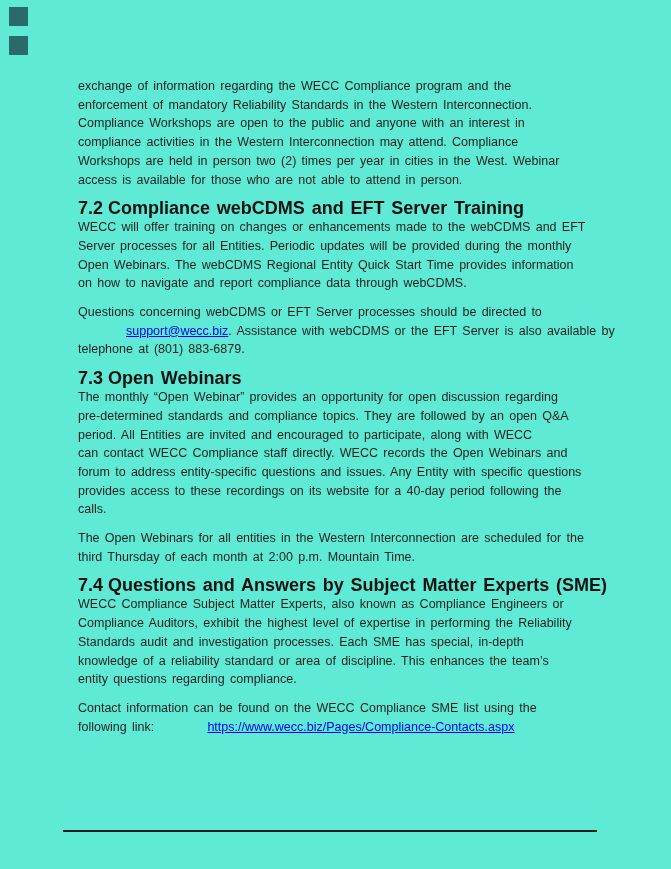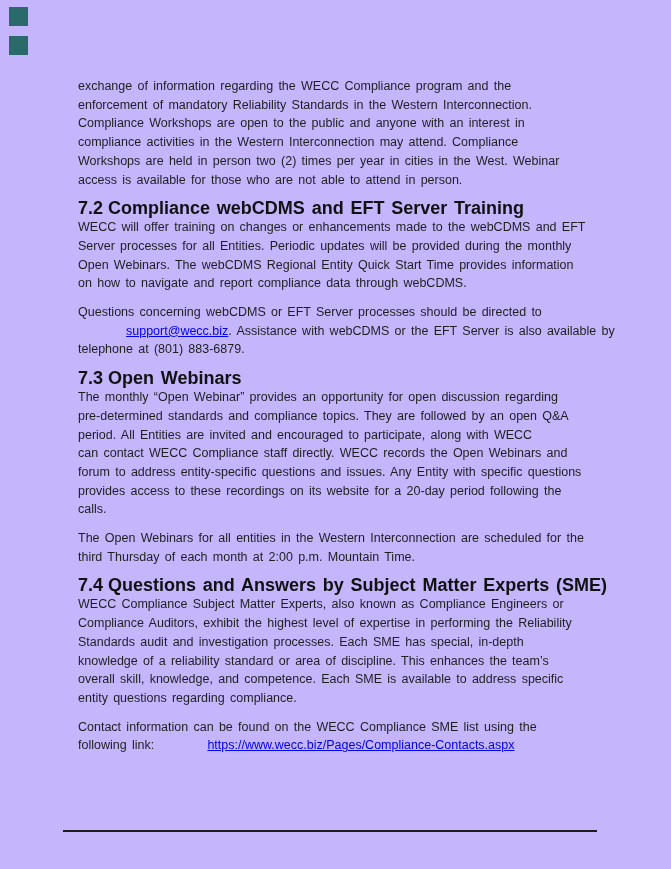--- a/index.html
+++ b/index.html
@@ -1,19 +1,19 @@
 <!DOCTYPE html>
 <html><head>
 <meta charset="utf-8">
 <style>
   html,body{margin:0;padding:0;background:#ffffff;}
   .page{
     position:relative;
     width:671px;height:869px;
-    background:#c4b5fd;
+    background:#5eead4;
     font-family:"Liberation Sans","DejaVu Sans",sans-serif;
     color:#1f1f1f;
     overflow:hidden;
   }
   .corner-marker{position:absolute;width:19px;height:19px;left:9px;}
   .corner-marker.m1{top:7px;}
   .corner-marker.m2{top:36px;}
   .doc-content{
     position:absolute;left:78px;top:77px;width:525px;
     font-size:12.5px;line-height:18.7px;
@@ -67,34 +67,33 @@
         <div class="line"><a class="doc-link" href="#">support@wecc.biz</a><span class="text-run">. Assistance with webCDMS or the EFT Server is also available by</span></div>
         <div class="line"><span class="text-run">telephone at (801) 883-6879.</span></div>
       </div>
       <div class="heading"><span class="h-num">7.3</span><span class="h-title">Open Webinars</span></div>
       <div class="para">
         <div class="line"><span class="text-run">The monthly “Open Webinar” provides an opportunity for open discussion regarding</span></div>
         <div class="line"><span class="text-run">pre-determined standards and compliance topics. They are followed by an open Q&amp;A</span></div>
         <div class="line"><span class="text-run">period. All Entities are invited and encouraged to participate, along with WECC</span></div>
         <div class="line"><span class="text-run">can contact WECC Compliance staff directly. WECC records the Open Webinars and</span></div>
         <div class="line"><span class="text-run">forum to address entity-specific questions and issues. Any Entity with specific questions</span></div>
-        <div class="line"><span class="text-run">provides access to these recordings on its website for a 20-day period following the</span></div>
+        <div class="line"><span class="text-run">provides access to these recordings on its website for a 40-day period following the</span></div>
         <div class="line"><span class="text-run">calls.</span></div>
       </div>
       <div class="para">
         <div class="line"><span class="text-run">The Open Webinars for all entities in the Western Interconnection are scheduled for the</span></div>
         <div class="line"><span class="text-run">third Thursday of each month at 2:00 p.m. Mountain Time.</span></div>
       </div>
       <div class="heading"><span class="h-num">7.4</span><span class="h-title">Questions and Answers by Subject Matter Experts (SME)</span></div>
       <div class="para">
         <div class="line"><span class="text-run">WECC Compliance Subject Matter Experts, also known as Compliance Engineers or</span></div>
         <div class="line"><span class="text-run">Compliance Auditors, exhibit the highest level of expertise in performing the Reliability</span></div>
         <div class="line"><span class="text-run">Standards audit and investigation processes. Each SME has special, in-depth</span></div>
         <div class="line"><span class="text-run">knowledge of a reliability standard or area of discipline. This enhances the team’s</span></div>
-        <div class="line"><span class="text-run">overall skill, knowledge, and competence. Each SME is available to address specific</span></div>
         <div class="line"><span class="text-run">entity questions regarding compliance.</span></div>
       </div>
       <div class="para">
         <div class="line"><span class="text-run">Contact information can be found on the WECC Compliance SME list using the</span></div>
         <div class="line"><span class="text-run">following link: </span><a class="doc-link" href="#">https://www.wecc.biz/Pages/Compliance-Contacts.aspx</a></div>
       </div>
     </div>
 
   <div class="footer-rule"></div>
 

